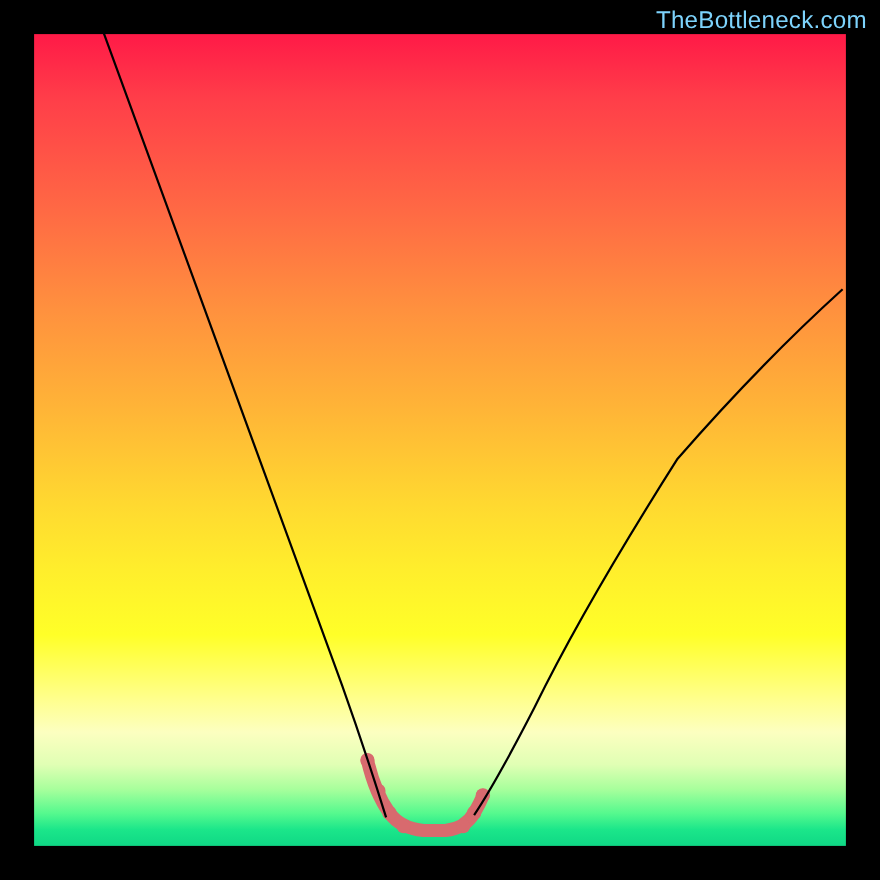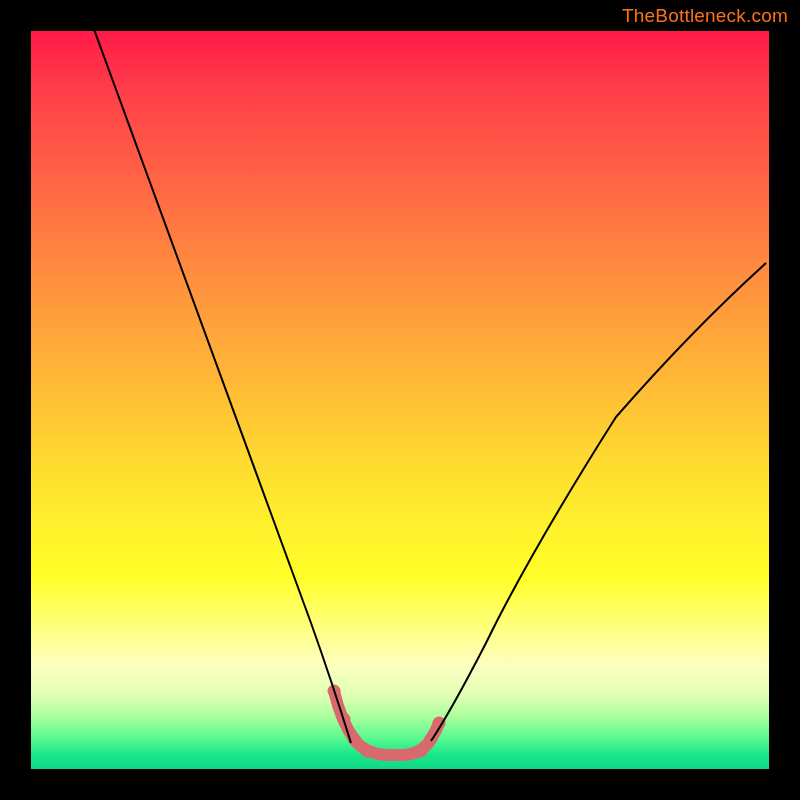--- a/index.html
+++ b/index.html
@@ -48,22 +48,22 @@
     position: absolute;
     left: 0;
     top: 0;
     width: 100%;
     height: 100%;
   }
   .watermark {
     position: absolute;
     top: 5px;
     right: 12px;
-    color: #f97316;
-    font-size: 19px;
+    color: #7dd3fc;
+    font-size: 22px;
     font-weight: 400;
     letter-spacing: 0.2px;
   }
 </style>
 </head>
 <body>
 
 <div class="frame">
   <div class="gradient"></div>
 

